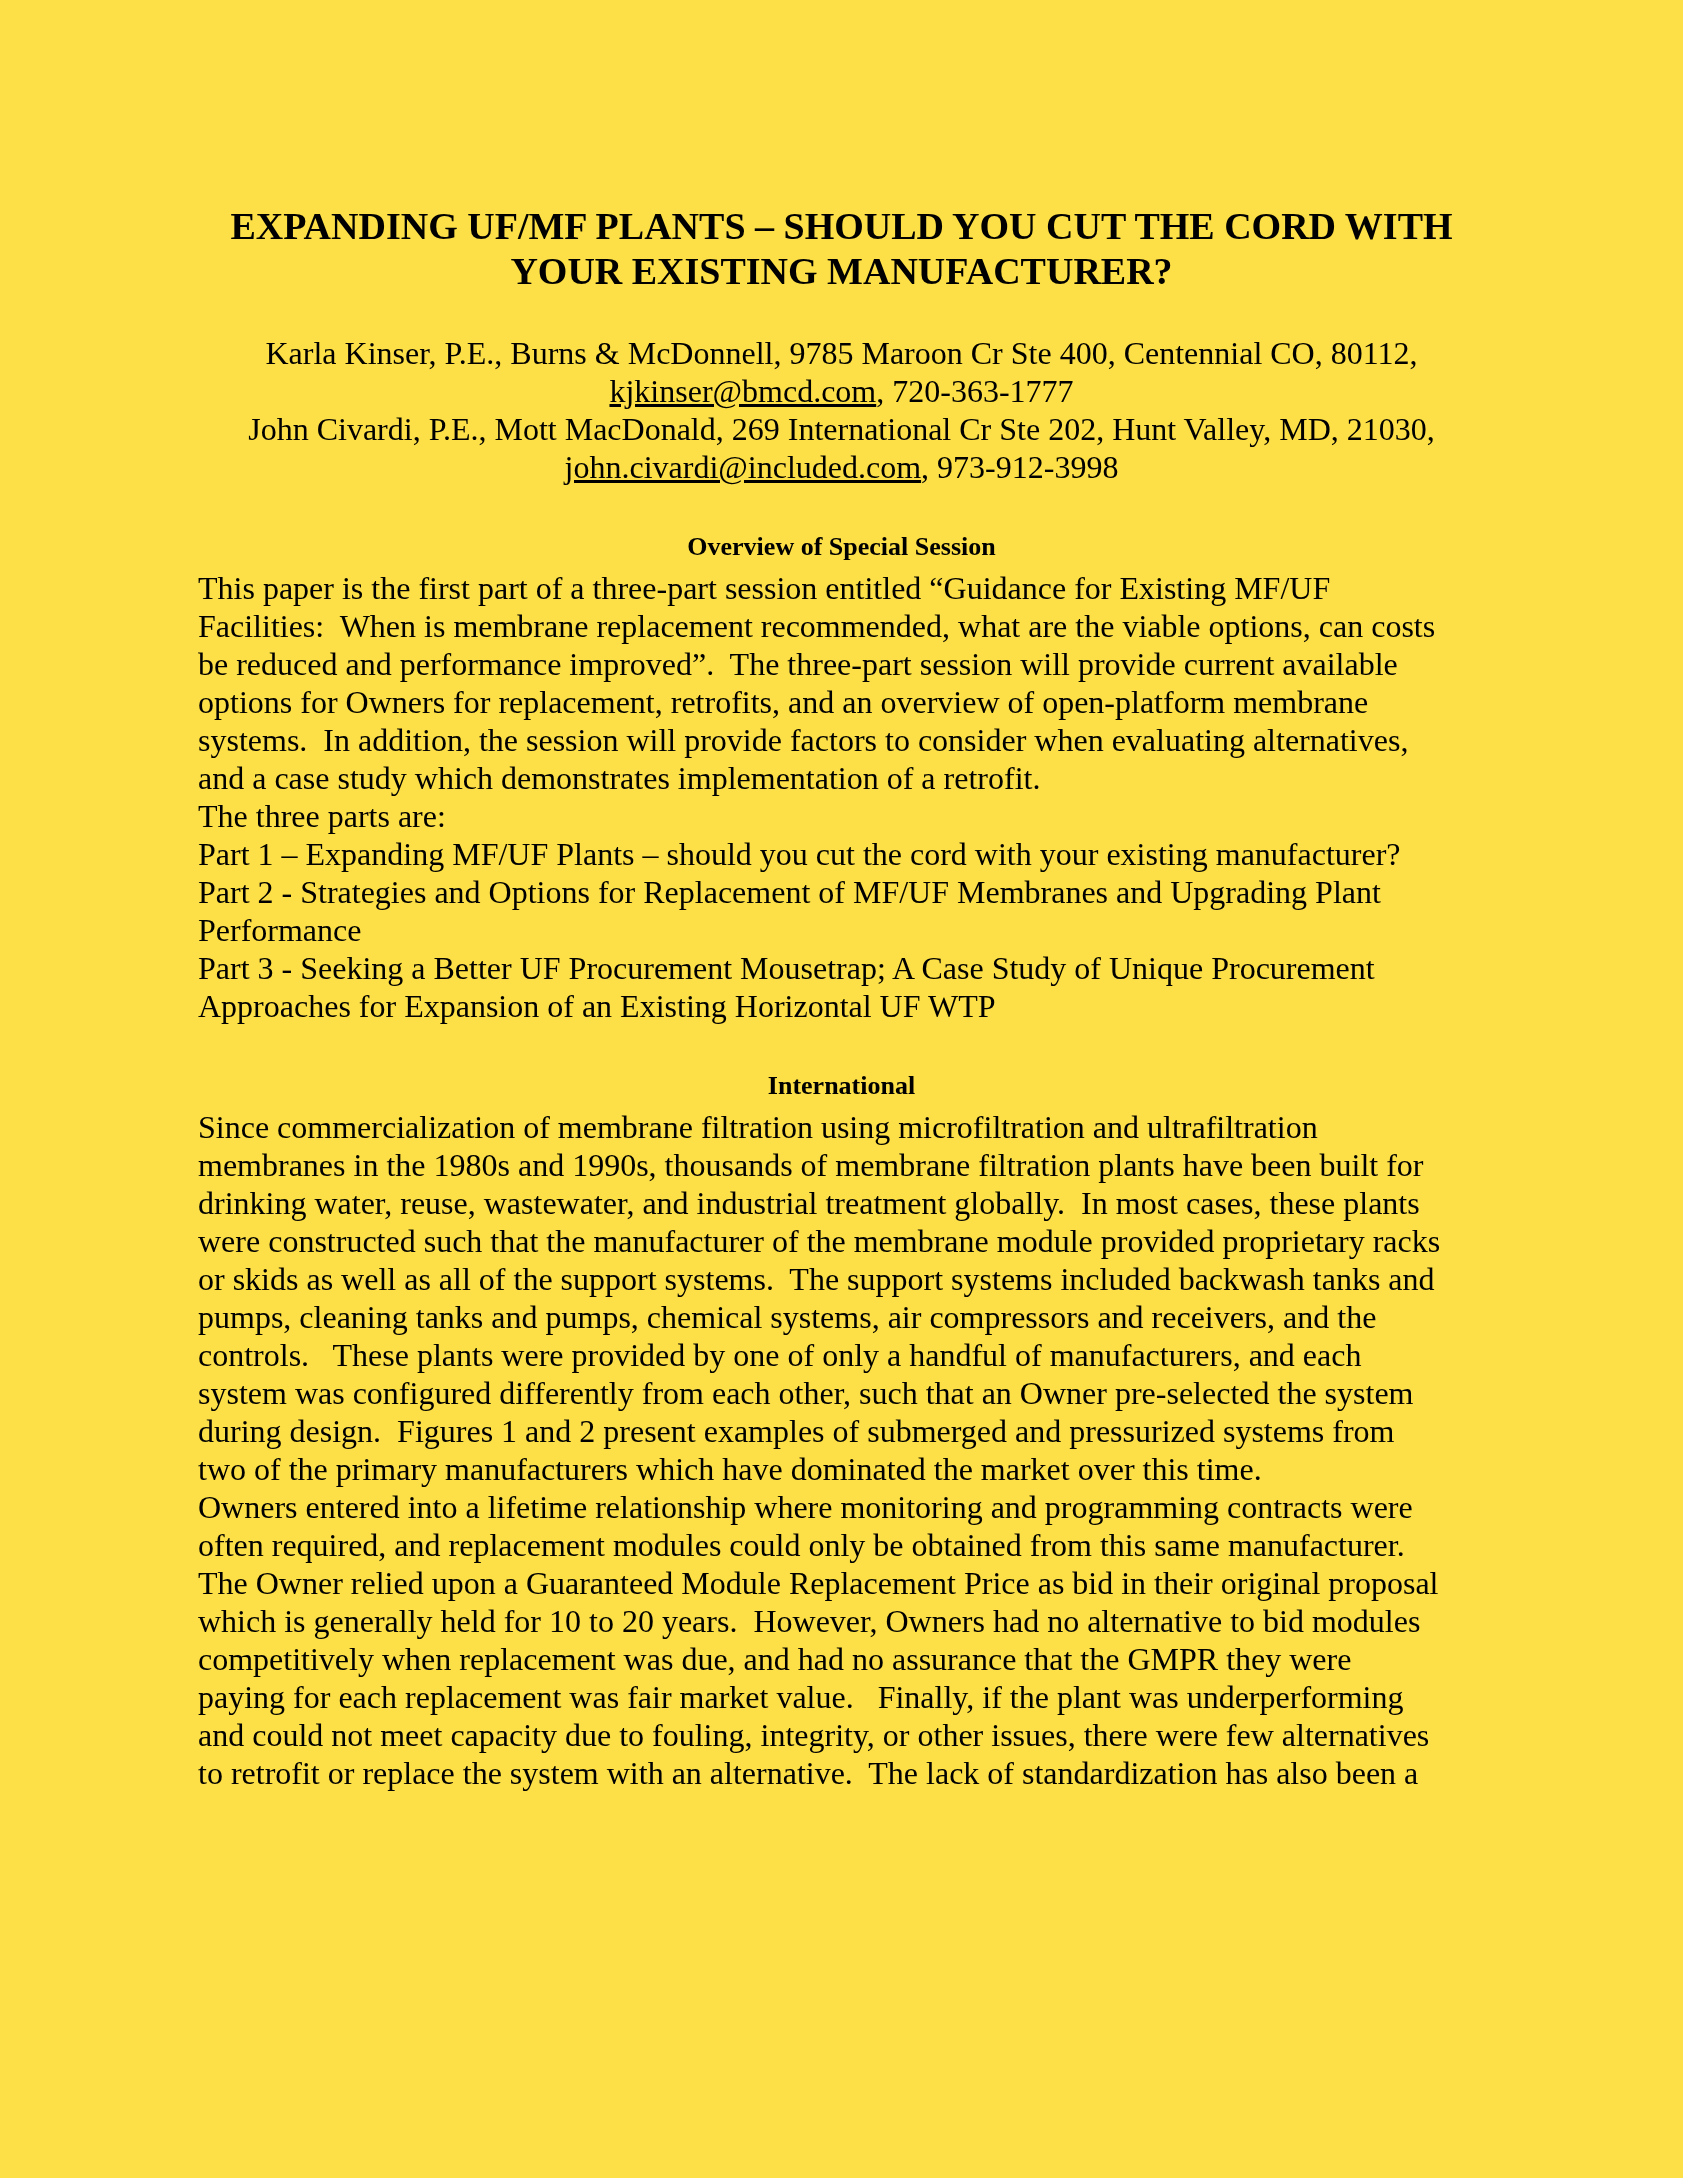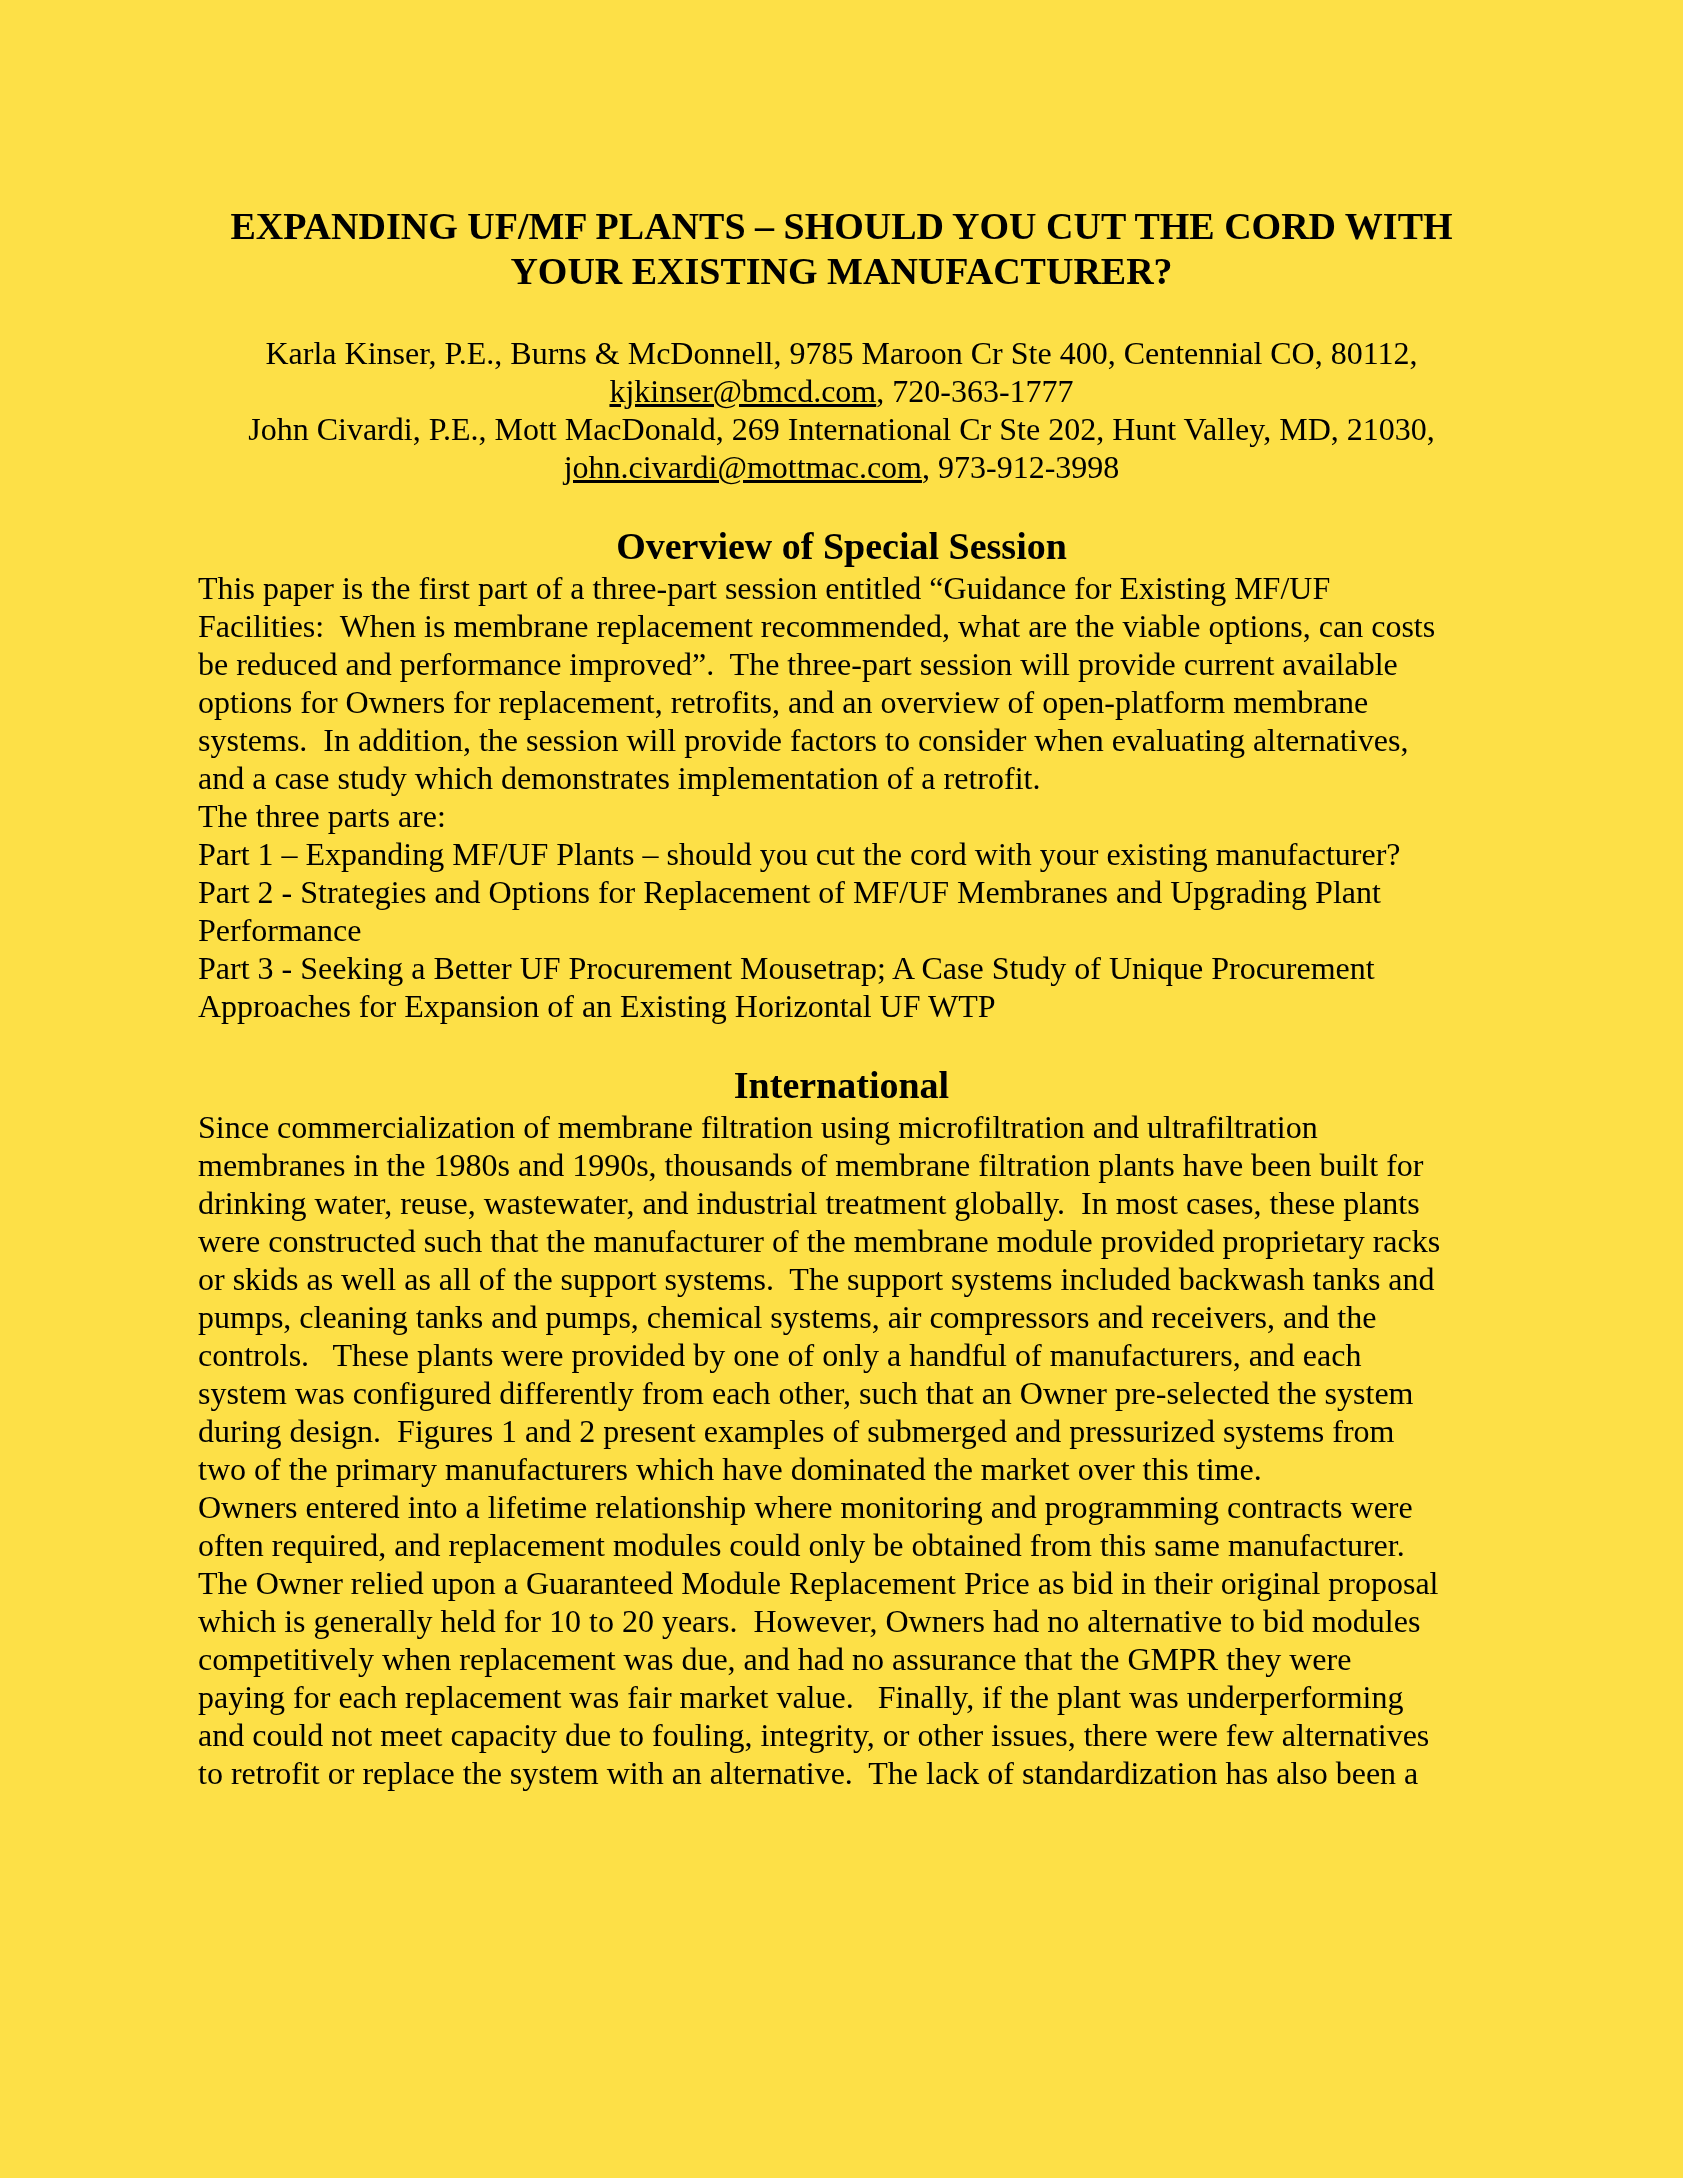--- a/index.html
+++ b/index.html
@@ -37,21 +37,21 @@
     line-height: 38px;
     text-align: center;
   }
   .email-link {
     text-decoration: underline;
     color: #000000;
     cursor: pointer;
   }
   .section-heading {
     margin-top: 38px;
-    font-size: 38px;
+    font-size: 26px;
     line-height: 45px;
     font-weight: bold;
     text-align: center;
   }
   .para {
   }
 </style>
 </head>
 <body>
 
@@ -64,21 +64,21 @@
     <div>
       <span>Karla Kinser, P.E., Burns &amp; McDonnell, 9785 Maroon Cr Ste 400, Centennial CO, 80112,</span>
     </div>
     <div>
       <span class="email-link">kjkinser@bmcd.com</span><span>, 720-363-1777</span>
     </div>
     <div>
       <span>John Civardi, P.E., Mott MacDonald, 269 International Cr Ste 202, Hunt Valley, MD, 21030,</span>
     </div>
     <div>
-      <span class="email-link">john.civardi@mottmac.com</span><span>, 973-912-3998</span>
+      <span class="email-link">john.civardi@included.com</span><span>, 973-912-3998</span>
     </div>
   </div>
 
   <div class="section-heading">Overview of Special Session</div>
 
   <div class="body-text para">This paper is the first part of a three-part session entitled “Guidance for Existing MF/UF
 Facilities:  When is membrane replacement recommended, what are the viable options, can costs
 be reduced and performance improved”.  The three-part session will provide current available
 options for Owners for replacement, retrofits, and an overview of open-platform membrane
 systems.  In addition, the session will provide factors to consider when evaluating alternatives,

